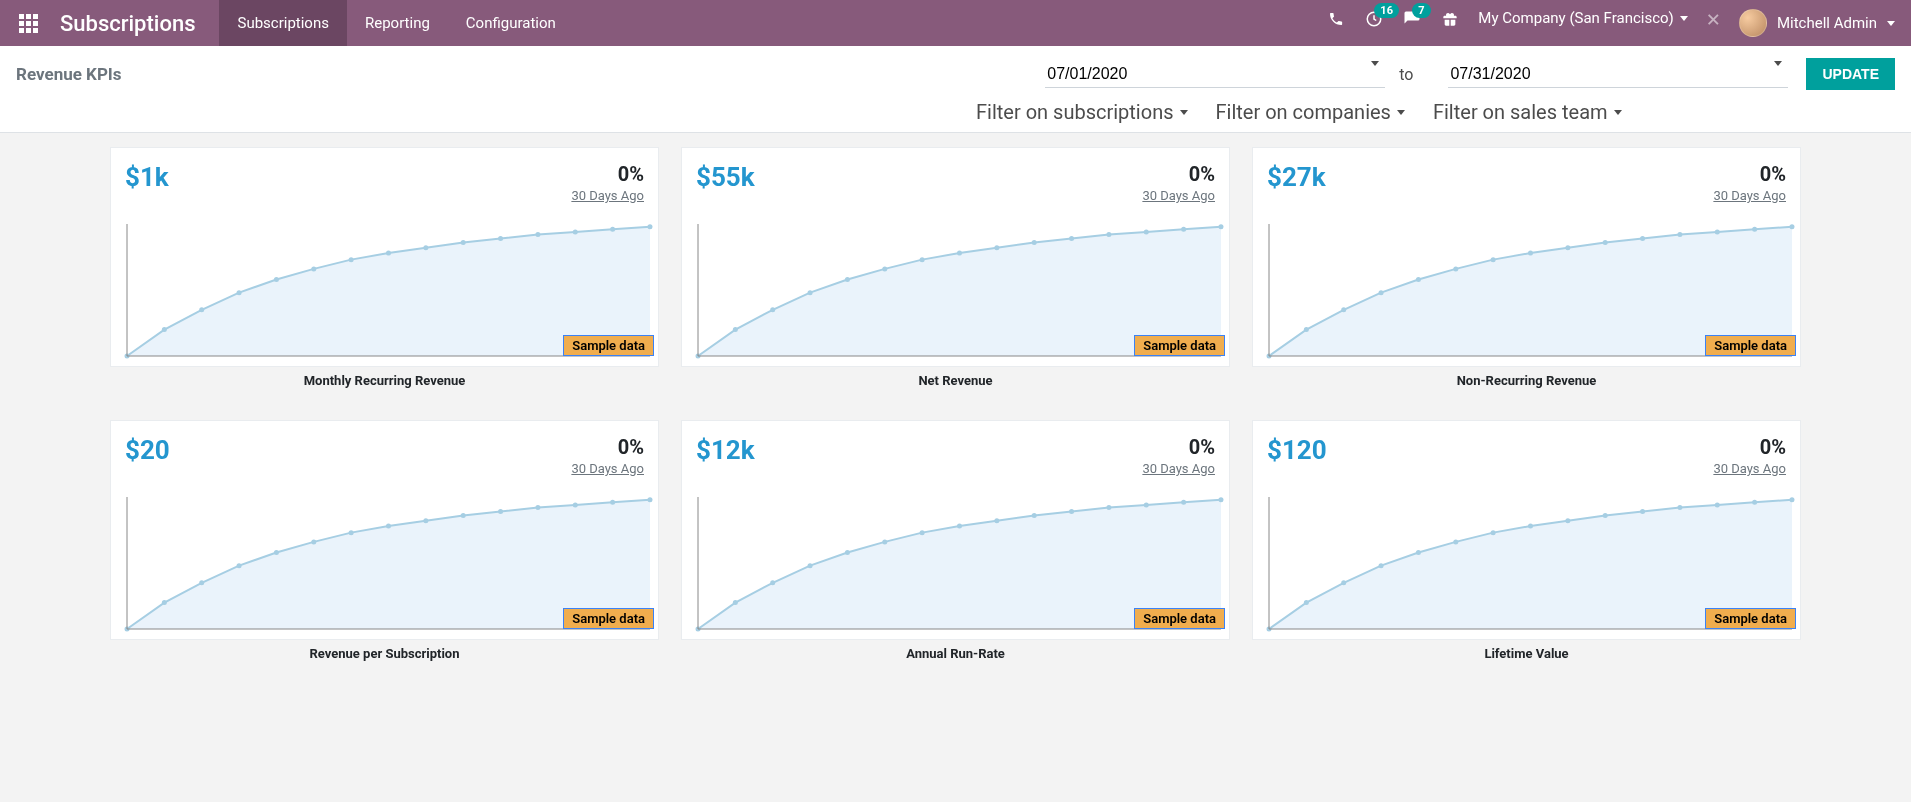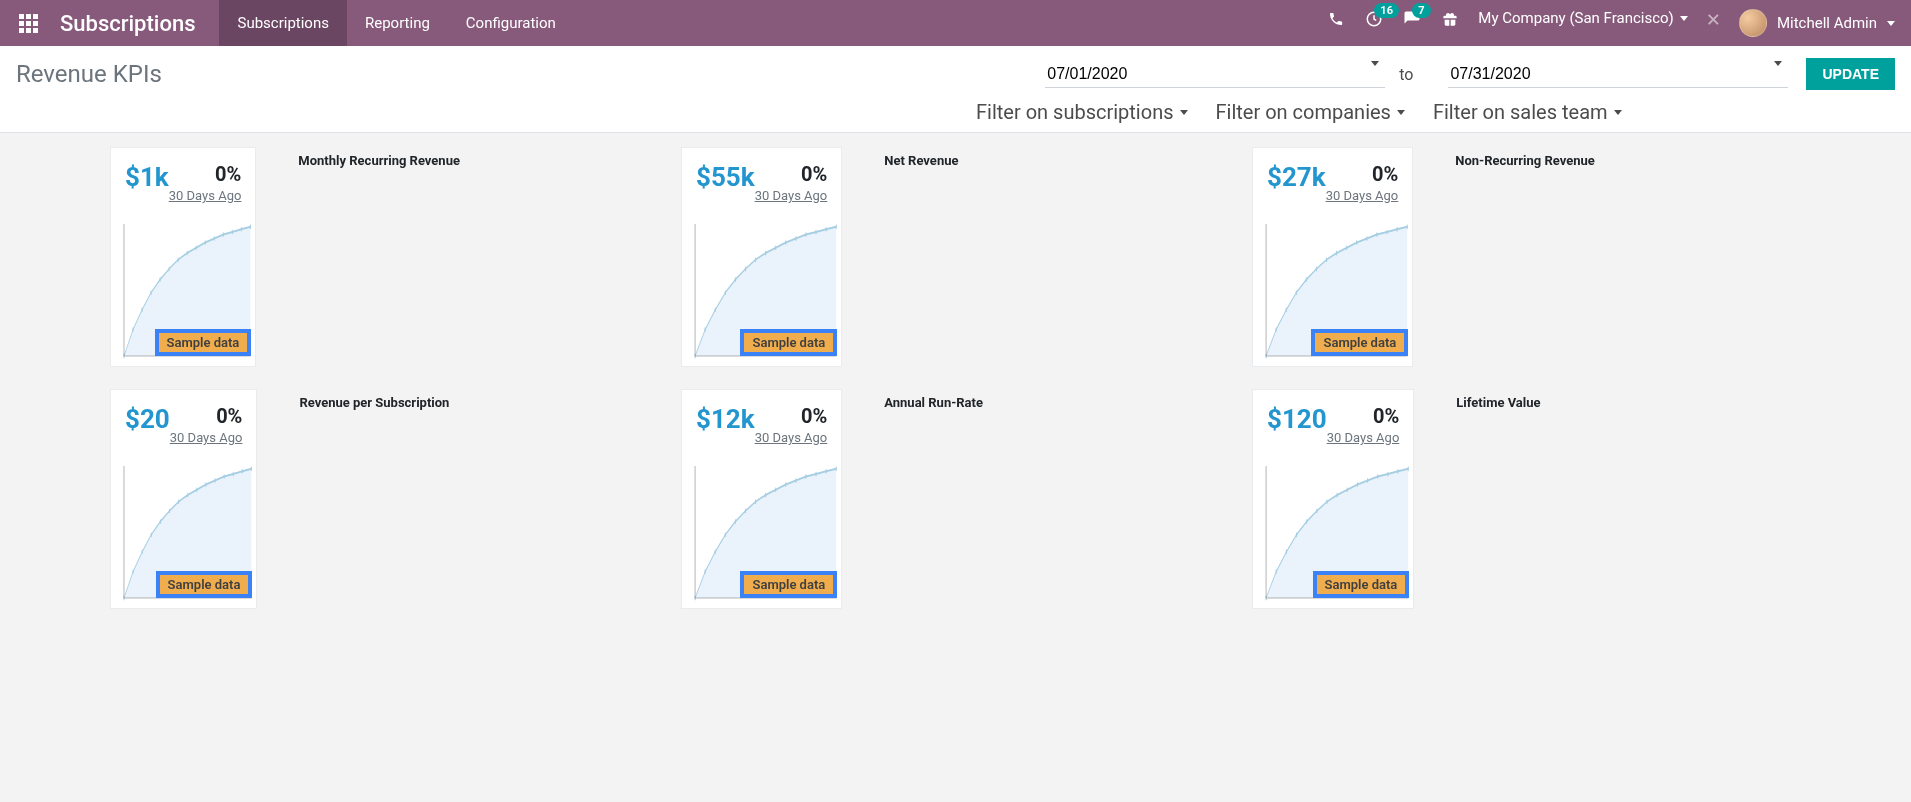--- a/index.html
+++ b/index.html
@@ -16,21 +16,21 @@
   .nav-icon { width:20px; height:20px; display:flex; align-items:center; justify-content:center; position:relative; }
   .badge { position: absolute; top:-6px; left:10px; background:#00A09D; color:#fff; font-size:11px; font-weight:700; padding: 1px 6px; border-radius: 9px; }
   .company { font-size: 15px; cursor:pointer; display:flex; align-items:center; gap:6px;}
   .user { display:flex; align-items:center; gap:10px; font-size:15px; cursor:pointer;}
   .avatar { width:28px; height:28px; border-radius:50%; background: radial-gradient(circle at 30% 30%, #f6cba0, #b98860); border:1px solid #fff3;}
   .caret { width:0; height:0; border-left:4px solid transparent; border-right:4px solid transparent; border-top:5px solid #fff; }
   .dim-x { color: #fff8; font-size:18px; }
 
   .toolbar { background:#fff; border-bottom:1px solid #dee2e6; padding: 12px 16px 8px 16px; }
   .toolbar-row { display:flex; align-items:center; }
-  .page-title { font-size: 24px; color:#6c757d; font-weight:400; flex: 0 0 auto; margin-right: auto;}
+  .page-title { font-size: 17px; color:#6c757d; font-weight:700; flex: 0 0 auto; margin-right: auto;}
   .date-input { border:none; border-bottom:1px solid #ced4da; font-size:16px; padding: 4px 2px; width: 340px; background:transparent; }
   .date-wrap { position:relative; display:flex; align-items:flex-start;margin-left:21px; }
   .date-caret { position:absolute; right:6px; width:0; height:0; border-left:4px solid transparent; border-right:4px solid transparent; border-top:5px solid #4c4c4c; pointer-events:none;}
   .to-label { margin: 0 14px; font-size:16px; color:#4c4c4c;}
   .update-btn { background:#00A09D; color:#fff; border:none; padding: 8px 16px; font-weight:700; font-size:14px; margin-left:18px; cursor:pointer;}
   .filters-row { display:flex; justify-content:flex-start; gap: 28px; margin-top: 10px; padding-left: 960px;}
   .filter { font-size:20px; color:#4c4c4c; cursor:pointer; display:flex; align-items:center; gap:6px;}
   .filter .fcaret { width:0;height:0;border-left:4px solid transparent;border-right:4px solid transparent;border-top:5px solid #4c4c4c;}
 
   .content { padding: 14px 110px 0 110px; height: calc(802px - 46px - 110px); overflow:auto;}
@@ -39,23 +39,23 @@
   .kpi-top { display:flex; justify-content:space-between; align-items:flex-start;}
   .kpi-value { color:#2496cf; font-size: 26px; font-weight:700;}
   .kpi-pct { font-size:20px; font-weight:700; color:#212529; text-align:right;}
   .kpi-sub { font-size:13px; color:#6c757d; text-align:right; margin-top:2px;text-decoration:underline;}
   .kpi-chart { position:absolute; left:12px; right:4px; bottom:6px; height:140px;}
   .kpi-chart svg { width:100%; height:100%; display:block;}
   .axis-line { stroke:#888; stroke-width:1;}
   .spark-area { fill:#eaf3fb;}
   .spark-line { fill:none; stroke:#a6cee3; stroke-width:2;}
   .spark-dot { fill:#a6cee3;}
-  .sample-badge { position:absolute; right:4px; bottom:10px; background:#f0ad4e; border:4px solid #3b82f6; color:#404040; font-size:13px; font-weight:600; padding:2px 8px;}
+  .sample-badge { position:absolute; right:4px; bottom:10px; background:#f0ad4e; border:1px solid #3b82f6; color:#000000; font-size:13px; font-weight:600; padding:2px 8px;}
   .kpi-title { text-align:center; font-size:13px; font-weight:700; color:#212529; margin-top:6px; margin-bottom:10px;}
-  .kpi-block { display:flex; flex-direction:row;gap:42px; }
+  .kpi-block { display:flex; flex-direction:column; }
   
   ::-webkit-scrollbar { width:14px; }
   ::-webkit-scrollbar-thumb { background:#c1c1c1; }
   ::-webkit-scrollbar-track { background:#f1f1f1;}
 </style>
 </head>
 <body>
 
 <div class="navbar">
   <div class="apps-icon">

